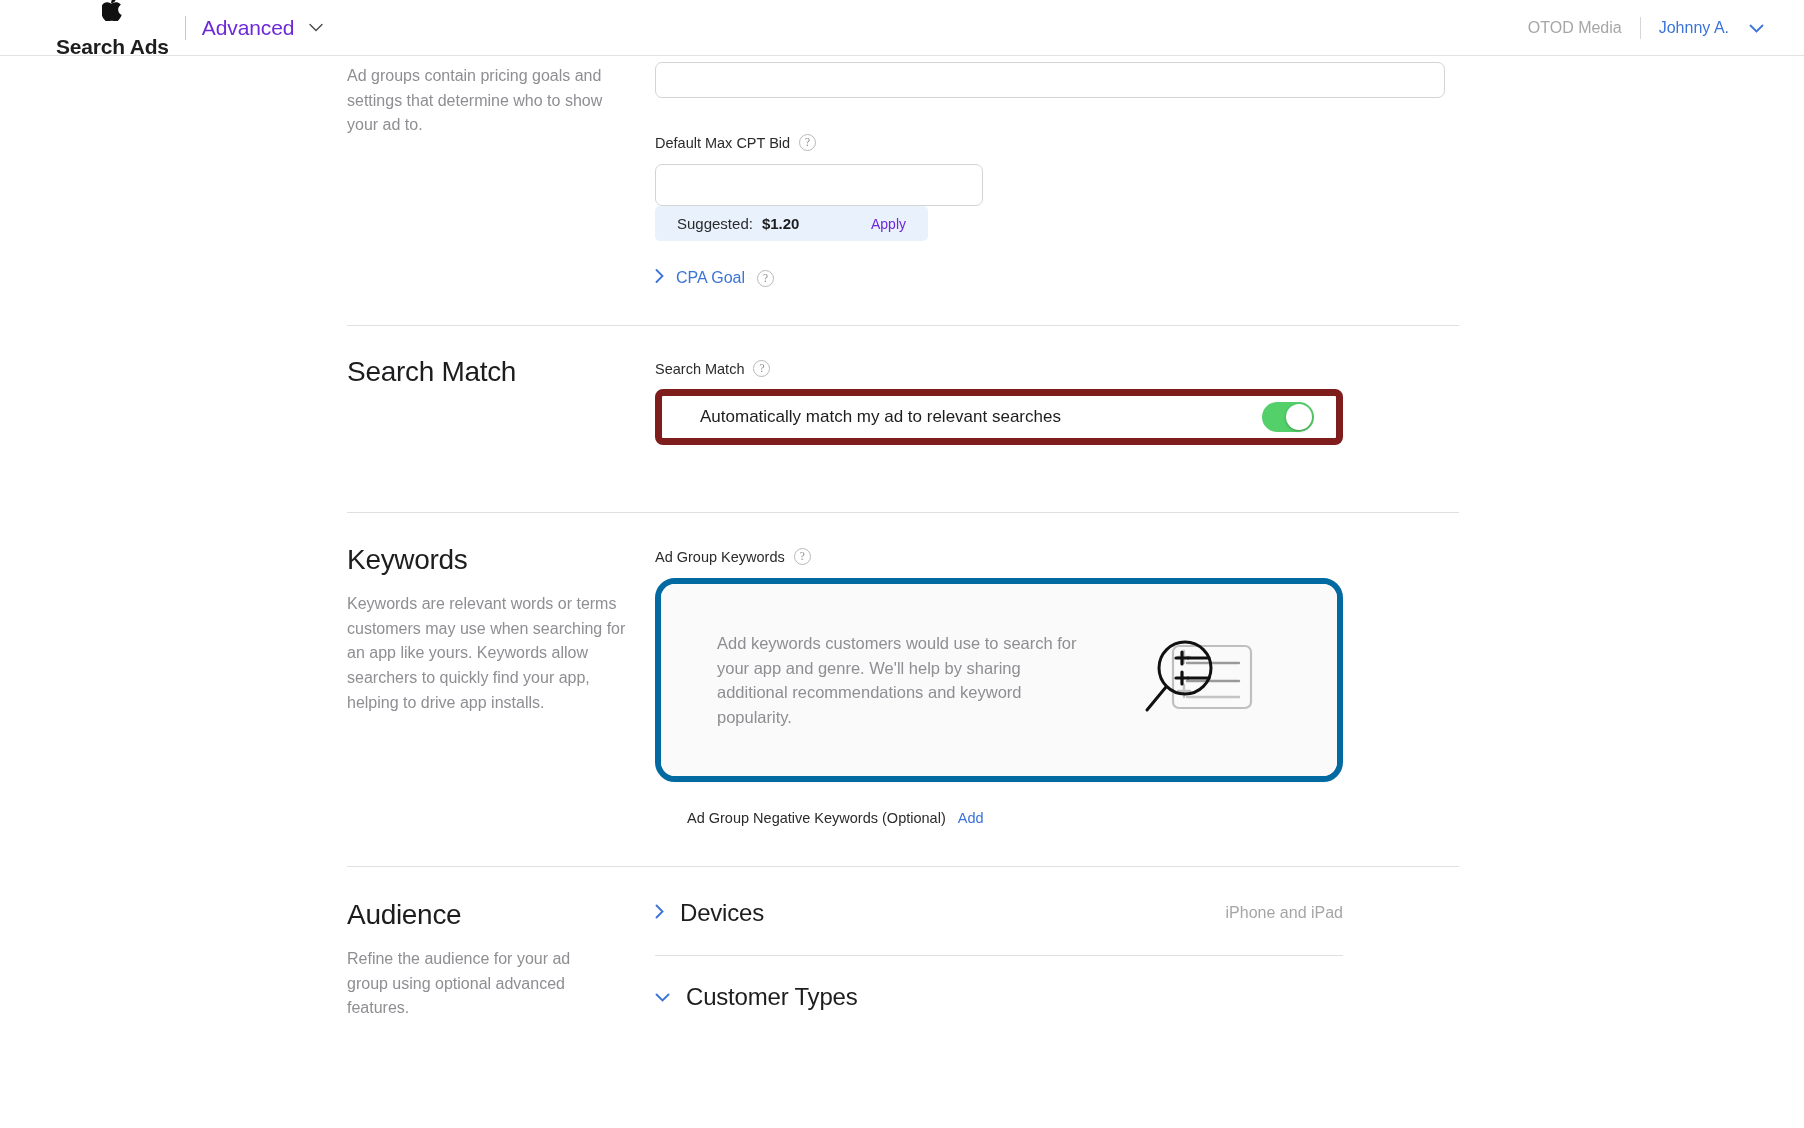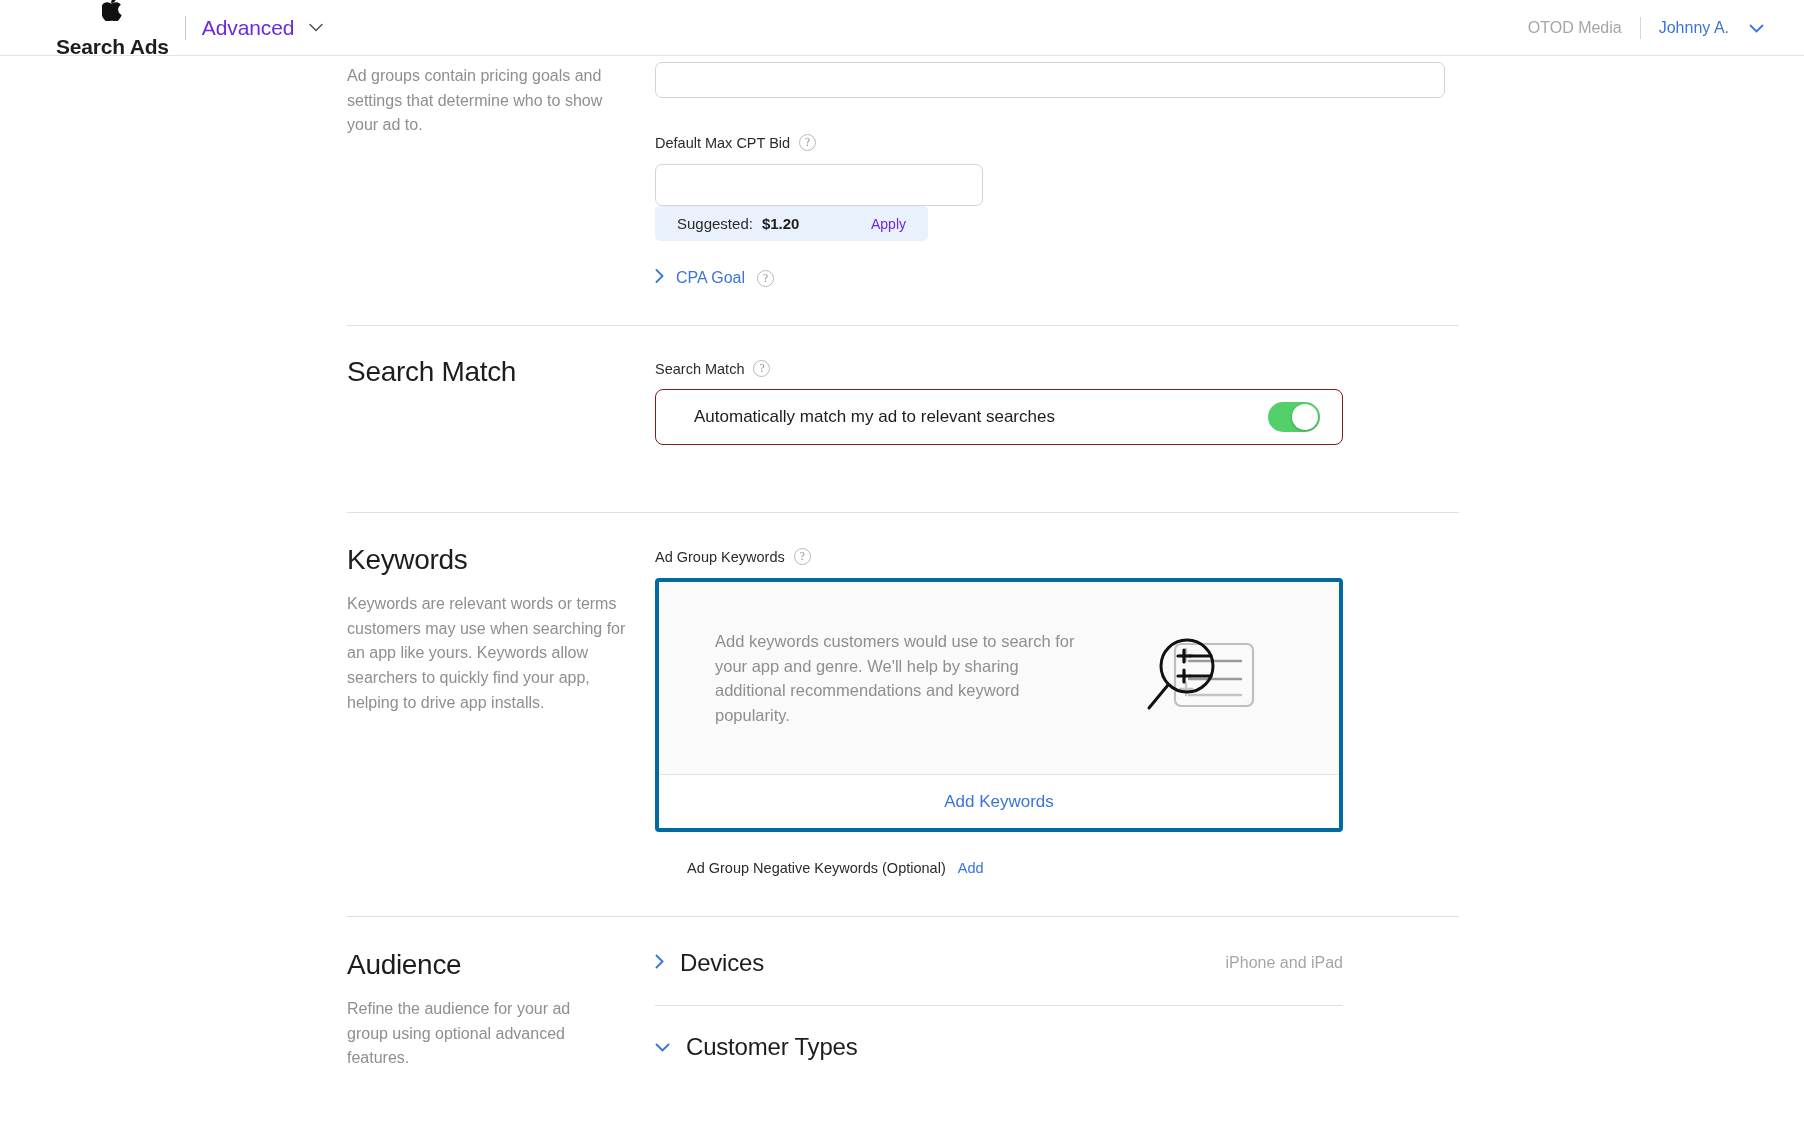--- a/index.html
+++ b/index.html
@@ -189,21 +189,21 @@
     cursor: pointer;
   }
   .big-disclosure .lbl {
     font-size: 24px;
     font-weight: 400;
     color: #1d1d1f;
     letter-spacing: -0.2px;
   }
 
   .panel {
-    border: 1px solid #7f1d1d;
+    border: 7px solid #7f1d1d;
     border-radius: 8px;
     background: #fff;
   }
 
   .match-row {
     height: 56px;
     display: flex;
     align-items: center;
     padding: 0 22px 0 38px;
   }
@@ -222,22 +222,22 @@
     top: 2px;
     left: 24px;
     width: 26px;
     height: 26px;
     border-radius: 50%;
     background: #fff;
     box-shadow: 0 1px 3px rgba(0,0,0,.28);
   }
 
   .kw-card {
-    border: 4px solid #0369a1;
-    border-radius: 4px;
+    border: 6px solid #0369a1;
+    border-radius: 20px;
     overflow: hidden;
     background: #fff;
     box-shadow: 0 1px 2px rgba(0,0,0,.04);
   }
   .kw-body {
     background: #fafafa;
     display: flex;
     align-items: center;
     padding: 44px 56px;
     min-height: 192px;
@@ -398,21 +398,20 @@
                 <path d="M39 61h12M45 55v12" stroke="#c4c4c4" stroke-width="2.4" stroke-linecap="round"></path>
                 <circle cx="46" cy="38" r="26" stroke="#111" stroke-width="3"></circle>
                 <line x1="27" y1="57" x2="8" y2="80" stroke="#111" stroke-width="3" stroke-linecap="round"></line>
                 <path d="M37 28h12M43 22v12" stroke="#111" stroke-width="3.2" stroke-linecap="round"></path>
                 <path d="M37 48h12M43 42v12" stroke="#111" stroke-width="3.2" stroke-linecap="round"></path>
                 <line x1="49" y1="28" x2="70" y2="28" stroke="#111" stroke-width="3" stroke-linecap="round"></line>
                 <line x1="49" y1="48" x2="70" y2="48" stroke="#111" stroke-width="3" stroke-linecap="round"></line>
               </svg>
             </div>
           </div>
-          <div class="kw-foot">Add Keywords</div>
         </div>
 
         <div class="neg-row" style="margin-top:28px;">
           <span>Ad Group Negative Keywords (Optional)</span>
           <span class="neg-add">Add</span>
         </div>
       </div>
     </div>
 
     <div class="divider" style="margin-top:40px;"></div>

